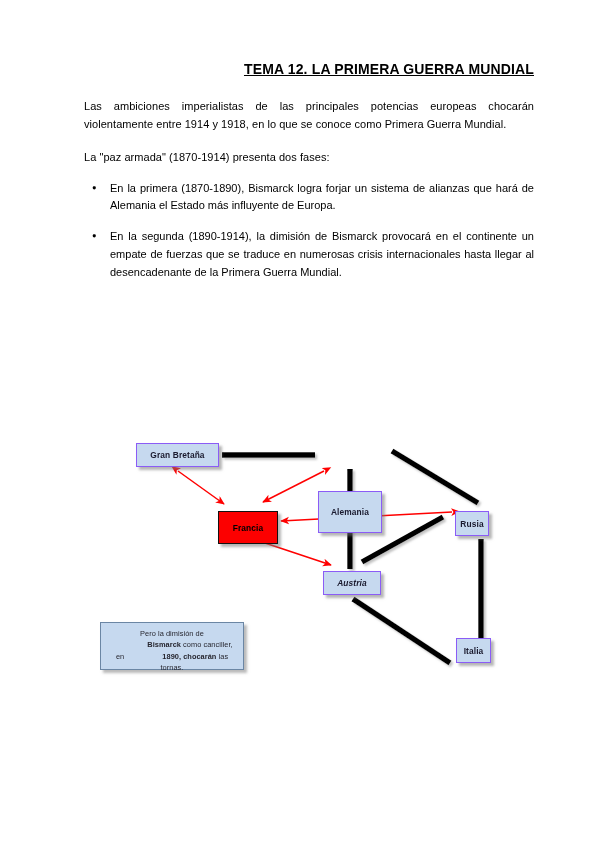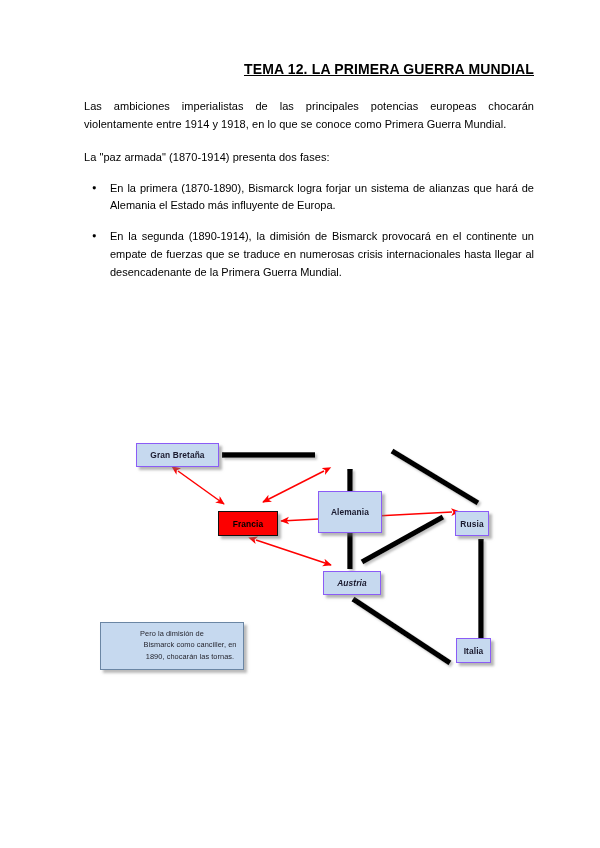--- a/index.html
+++ b/index.html
@@ -102,21 +102,21 @@
     background: #c6d9ef;
     border: 1px solid #6b86a4;
     box-shadow: 2.5px 2.5px 2.5px rgba(120,120,120,0.5);
     font-size: 7.4px;
     color: #26262f;
     text-align: center;
     line-height: 1.55;
     padding: 5px 6px 4px 6px;
     letter-spacing: 0.05px;
   }
-  .note-box b { font-weight: normal; padding-left: 36px; }
+  .note-box b { font-weight: bold; padding-left: 36px; }
   .svg-layer {
     position: absolute;
     left: 0;
     top: 0;
     width: 600px;
     height: 848px;
   }
 </style>
 </head>
 <body>
@@ -167,21 +167,21 @@
         </g>
     </svg>
 
     <div id="node-layer">
         <div class="node" style="left: 136px; top: 443px; width: 83px; height: 24px;">
           <span>Gran Bretaña</span>
         </div>
         <div class="node" style="left: 318px; top: 443px; width: 64px; height: 42px; margin-top: 48px;">
           <span>Alemania</span>
         </div>
-        <div class="node red" style="left: 218px; top: 511px; width: 60px; height: 25px;">
+        <div class="node red" style="left: 218px; top: 511px; width: 60px; height: 33px;">
           <span>Francia</span>
         </div>
         <div class="node" style="left: 455px; top: 511px; width: 34px; height: 25px;">
           <span>Rusia</span>
         </div>
         <div class="node" style="left: 323px; top: 571px; width: 58px; height: 24px; font-style: italic;">
           <span>Austria</span>
         </div>
         <div class="node" style="left: 456px; top: 638px; width: 35px; height: 25px;">
           <span>Italia</span>

